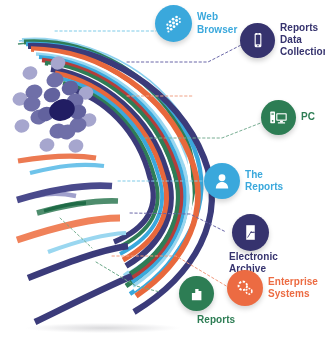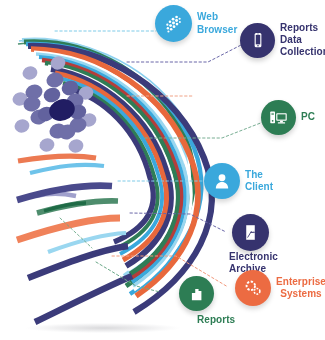--- a/index.html
+++ b/index.html
@@ -195,38 +195,38 @@
 
   <div class="node" style="left:204px;top:163px;">
     <div class="bubble" style="width:36px;height:36px;background:#3aa8dc;
                 box-shadow:0 3px 5px rgba(0,0,0,.16);">
       <svg width="20" height="20" viewBox="0 0 24 24">
         <circle cx="12" cy="8.1" r="4.1" fill="#ffffff"></circle>
         <path d="M4.6,21 C4.6,15.9 8,13.2 12,13.2 C16,13.2 19.4,15.9 19.4,21 Z" fill="#ffffff"></path>
       </svg>
     </div>
     <div class="lab left" style="color:#3aa8dc;">The
-Client</div>
+Reports</div>
   </div>
 
   <div class="node" style="left:224px;top:214px;flex-direction:column;">
     <div class="bubble" style="width:37px;height:37px;background:#36336e;
                 box-shadow:0 3px 5px rgba(0,0,0,.18);">
       <svg width="19" height="19" viewBox="0 0 24 24">
         <path d="M6.6,2.8 H17.4 V21.2 H6.6 Z" fill="#ffffff"></path>
         <path d="M8.3,18.4 L13.2,10.4" stroke="#36336e" stroke-width="1.1" fill="none"></path>
         <path d="M12.2,11.8 L16.2,11.8" stroke="#36336e" stroke-width="1.3" fill="none"></path>
         <path d="M16.1,10.5 l1.5,1.3 l-1.5,1.3 z" fill="#36336e"></path>
       </svg>
     </div>
     <div class="lab left" style="color:#36336e;">Electronic
 Archive</div>
   </div>
 
-  <div class="node" style="left:235px;top:270px;text-align:center;">
+  <div class="node" style="left:227px;top:270px;">
     <div class="bubble" style="width:36px;height:36px;background:#ec6b42;
                 box-shadow:0 3px 5px rgba(0,0,0,.16);">
       <svg width="22" height="22" viewBox="0 0 24 24">
         <g stroke="#ffffff" fill="none">
           <circle cx="9.6" cy="9.6" r="4.6" stroke-width="2.1" stroke-dasharray="2.5 1.7"></circle>
           <circle cx="16.4" cy="15.6" r="3.1" stroke-width="1.7" stroke-dasharray="2 1.4"></circle>
         </g>
       </svg>
     </div>
     <div class="lab left" style="color:#ec6b42;">Enterprise

